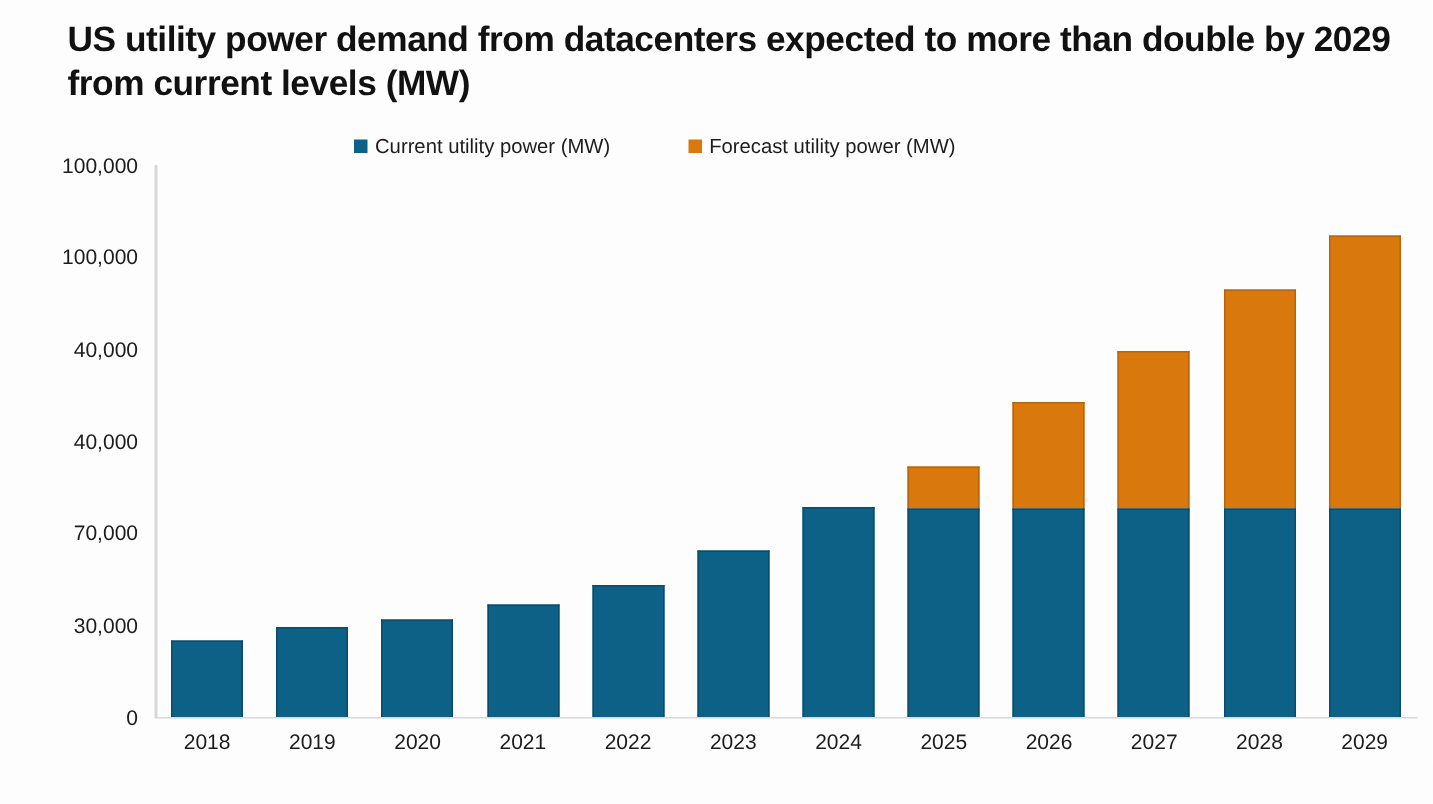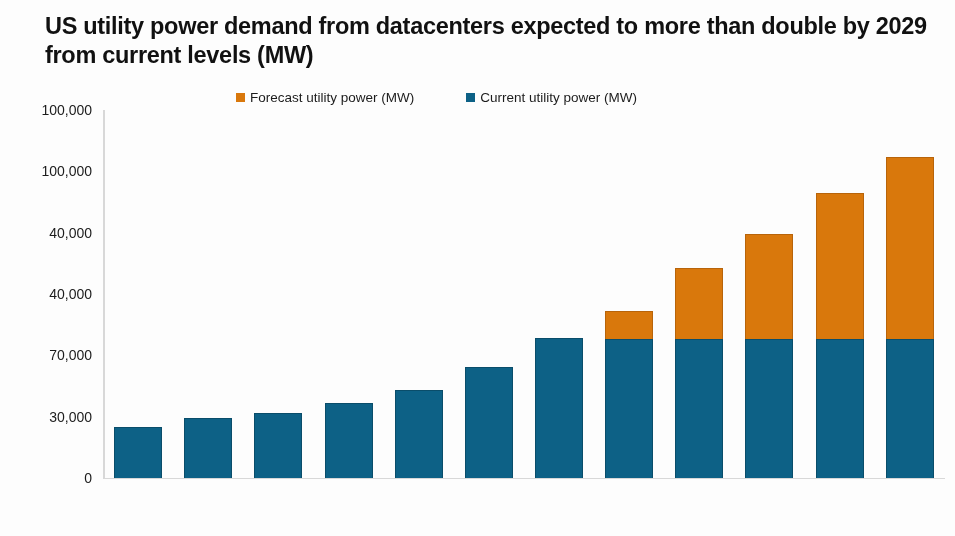--- a/index.html
+++ b/index.html
@@ -164,26 +164,26 @@
 </style>
 </head>
 <body>
 
 <div class="chart-root">
 
   <div class="title">US utility power demand from datacenters expected to more than double by 2029 from current levels (MW)</div>
 
   <div class="legend">
     <div class="legend-item">
+      <span class="legend-swatch" style="background:#0d6186"></span>
+      <span>Current utility power (MW)</span>
+    </div>
+    <div class="legend-item">
       <span class="legend-swatch" style="background:#d9780c"></span>
       <span>Forecast utility power (MW)</span>
-    </div>
-    <div class="legend-item">
-      <span class="legend-swatch" style="background:#0d6186"></span>
-      <span>Current utility power (MW)</span>
     </div>
   </div>
 
   <div class="yticks-wrap">
     <div class="ytick" style="top:0%">100,000</div>
     <div class="ytick" style="top:16.667%">100,000</div>
     <div class="ytick" style="top:33.333%">40,000</div>
     <div class="ytick" style="top:50%">40,000</div>
     <div class="ytick" style="top:66.667%">70,000</div>
     <div class="ytick" style="top:83.333%">30,000</div>
@@ -255,14 +255,28 @@
         </div>
         <div class="bar-col">
           <div class="bar-stack">
             <div class="seg seg-forecast" style="height: 182.16px; background: rgb(217, 120, 12);"></div>
             <div class="seg seg-current" style="height: 138.92px; background: rgb(13, 97, 134);"></div>
           </div>
         </div>
       </div>
   </div>
 
+  <div class="xticks" id="xticks">
+      <div class="xtick">2018</div>
+      <div class="xtick">2019</div>
+      <div class="xtick">2020</div>
+      <div class="xtick">2021</div>
+      <div class="xtick">2022</div>
+      <div class="xtick">2023</div>
+      <div class="xtick">2024</div>
+      <div class="xtick">2025</div>
+      <div class="xtick">2026</div>
+      <div class="xtick">2027</div>
+      <div class="xtick">2028</div>
+      <div class="xtick">2029</div>
+    </div>
 
 </div>
 
 </body></html>

